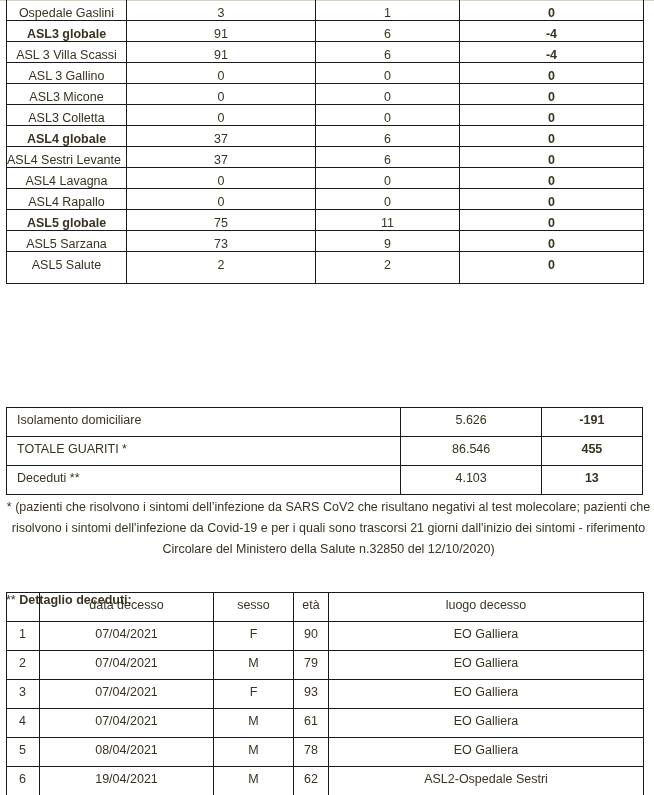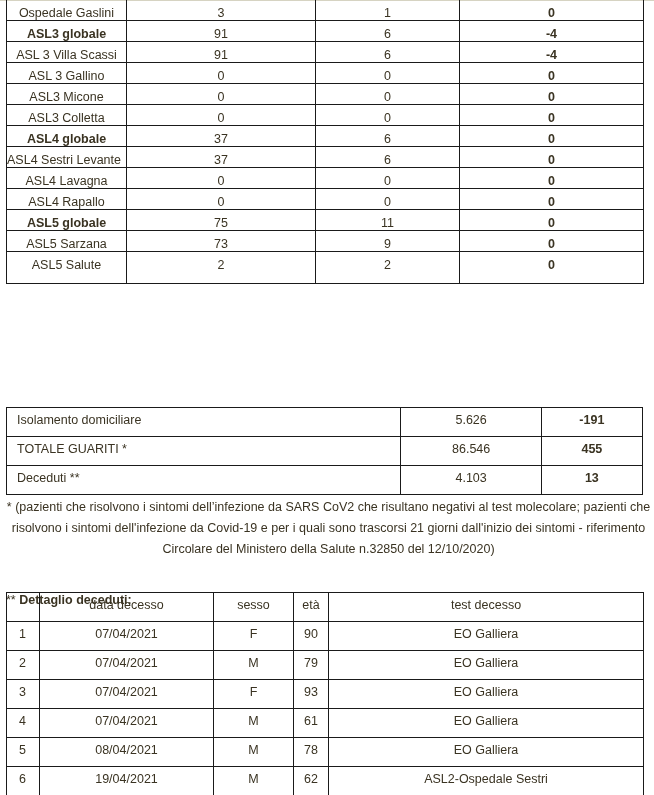--- a/index.html
+++ b/index.html
@@ -154,21 +154,21 @@
   <span>** </span><b>Dettaglio deceduti:</b>
 </div>
 
 <table class="t3">
   <tbody>
     <tr>
       <td class="c0"></td>
       <td class="c1">data decesso</td>
       <td class="c2">sesso</td>
       <td class="c3">età</td>
-      <td class="c4">test decesso</td>
+      <td class="c4">luogo decesso</td>
     </tr>
     <tr>
       <td class="c0">1</td>
       <td class="c1">07/04/2021</td>
       <td class="c2">F</td>
       <td class="c3">90</td>
       <td class="c4">EO Galliera</td>
     </tr>
     <tr>
       <td class="c0">2</td>

